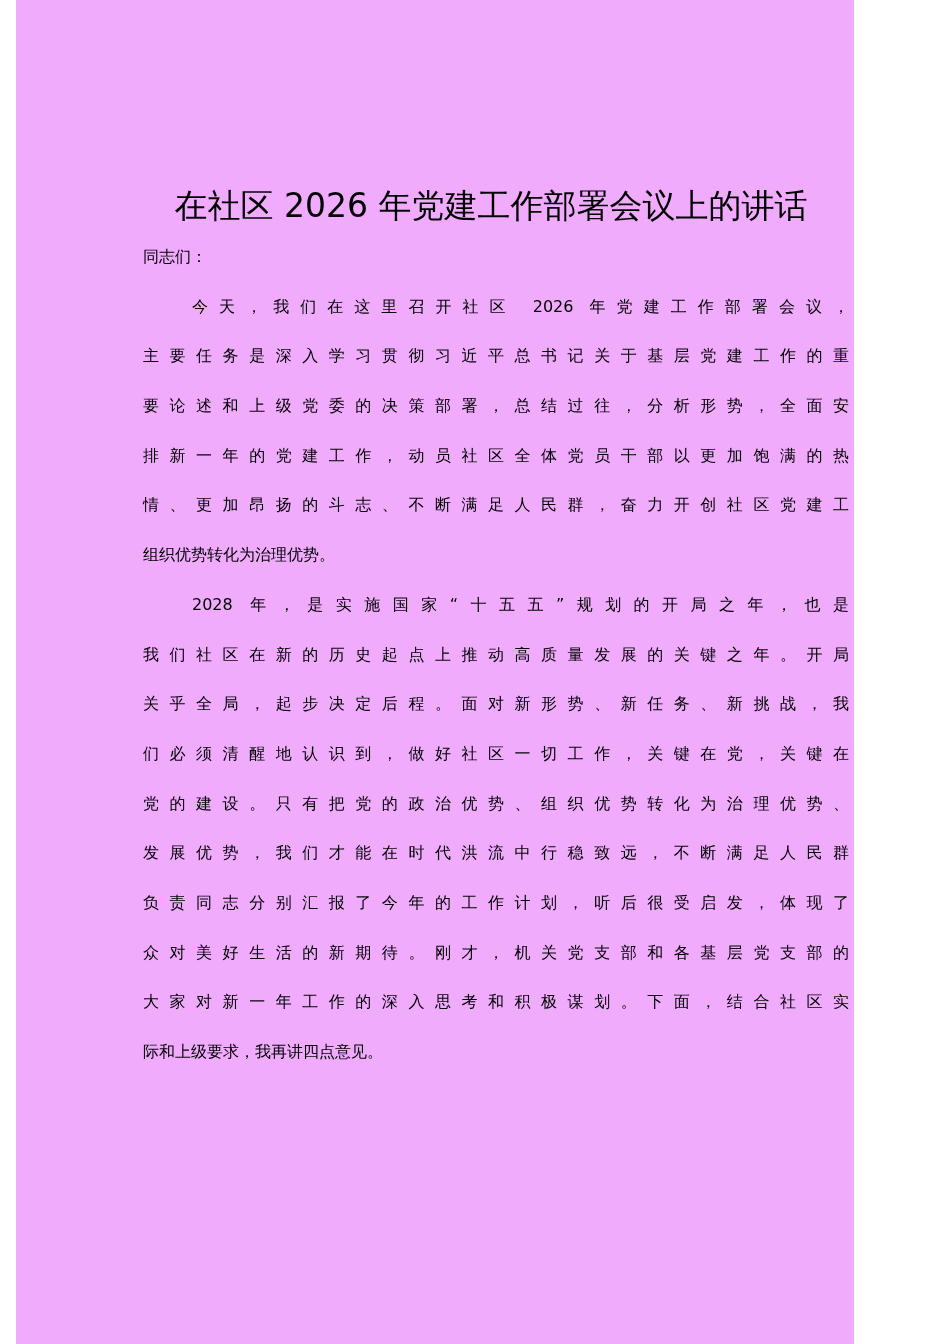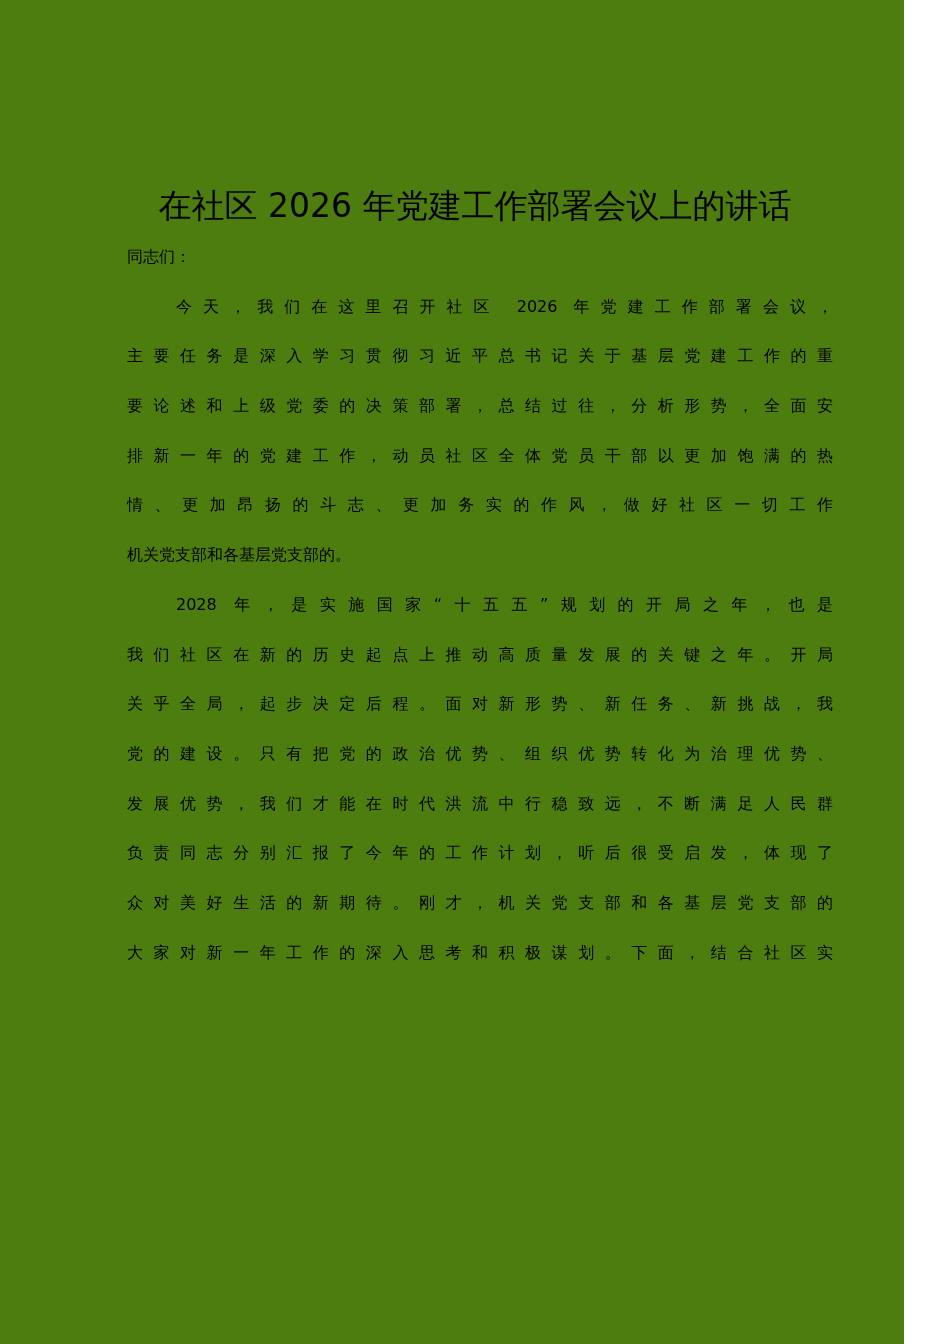--- a/index.html
+++ b/index.html
@@ -10,25 +10,25 @@
   body {
     width: 950px;
     height: 1344px;
     position: relative;
     overflow: hidden;
     font-family: "DejaVu Sans", sans-serif;
     color: #000000;
   }
   .page {
     position: absolute;
-    left: 0;
+    left: 16px;
     top: 0;
-    width: 904px;
+    width: 838px;
     height: 1344px;
-    background: #4d7c0f;
+    background: #f0abfc;
   }
   .title {
     position: absolute;
     left: 0;
     top: 184px;
     width: 950px;
     text-align: center;
     font-size: 33px;
     line-height: 44px;
     letter-spacing: 0px;
@@ -65,25 +65,27 @@
 <div class="page">
   <div class="title">在社区 2026 年党建工作部署会议上的讲话</div>
 
   <div class="body-text">
     <div class="line last">同志们：</div>
     <div id="lines-container">
         <div class="line indent">今天，我们在这里召开社区 2026 年党建工作部署会议，</div>
         <div class="line">主要任务是深入学习贯彻习近平总书记关于基层党建工作的重</div>
         <div class="line">要论述和上级党委的决策部署，总结过往，分析形势，全面安</div>
         <div class="line">排新一年的党建工作，动员社区全体党员干部以更加饱满的热</div>
-        <div class="line">情、更加昂扬的斗志、更加务实的作风，做好社区一切工作</div>
-        <div class="line last">机关党支部和各基层党支部的。</div>
+        <div class="line">情、更加昂扬的斗志、不断满足人民群，奋力开创社区党建工</div>
+        <div class="line last">组织优势转化为治理优势。</div>
         <div class="line indent">2028 年，是实施国家“十五五”规划的开局之年，也是</div>
         <div class="line">我们社区在新的历史起点上推动高质量发展的关键之年。开局</div>
         <div class="line">关乎全局，起步决定后程。面对新形势、新任务、新挑战，我</div>
+        <div class="line">们必须清醒地认识到，做好社区一切工作，关键在党，关键在</div>
         <div class="line">党的建设。只有把党的政治优势、组织优势转化为治理优势、</div>
         <div class="line">发展优势，我们才能在时代洪流中行稳致远，不断满足人民群</div>
         <div class="line">负责同志分别汇报了今年的工作计划，听后很受启发，体现了</div>
         <div class="line">众对美好生活的新期待。刚才，机关党支部和各基层党支部的</div>
         <div class="line">大家对新一年工作的深入思考和积极谋划。下面，结合社区实</div>
+        <div class="line last">际和上级要求，我再讲四点意见。</div>
       </div>
   </div>
 </div>
 
 </body></html>

